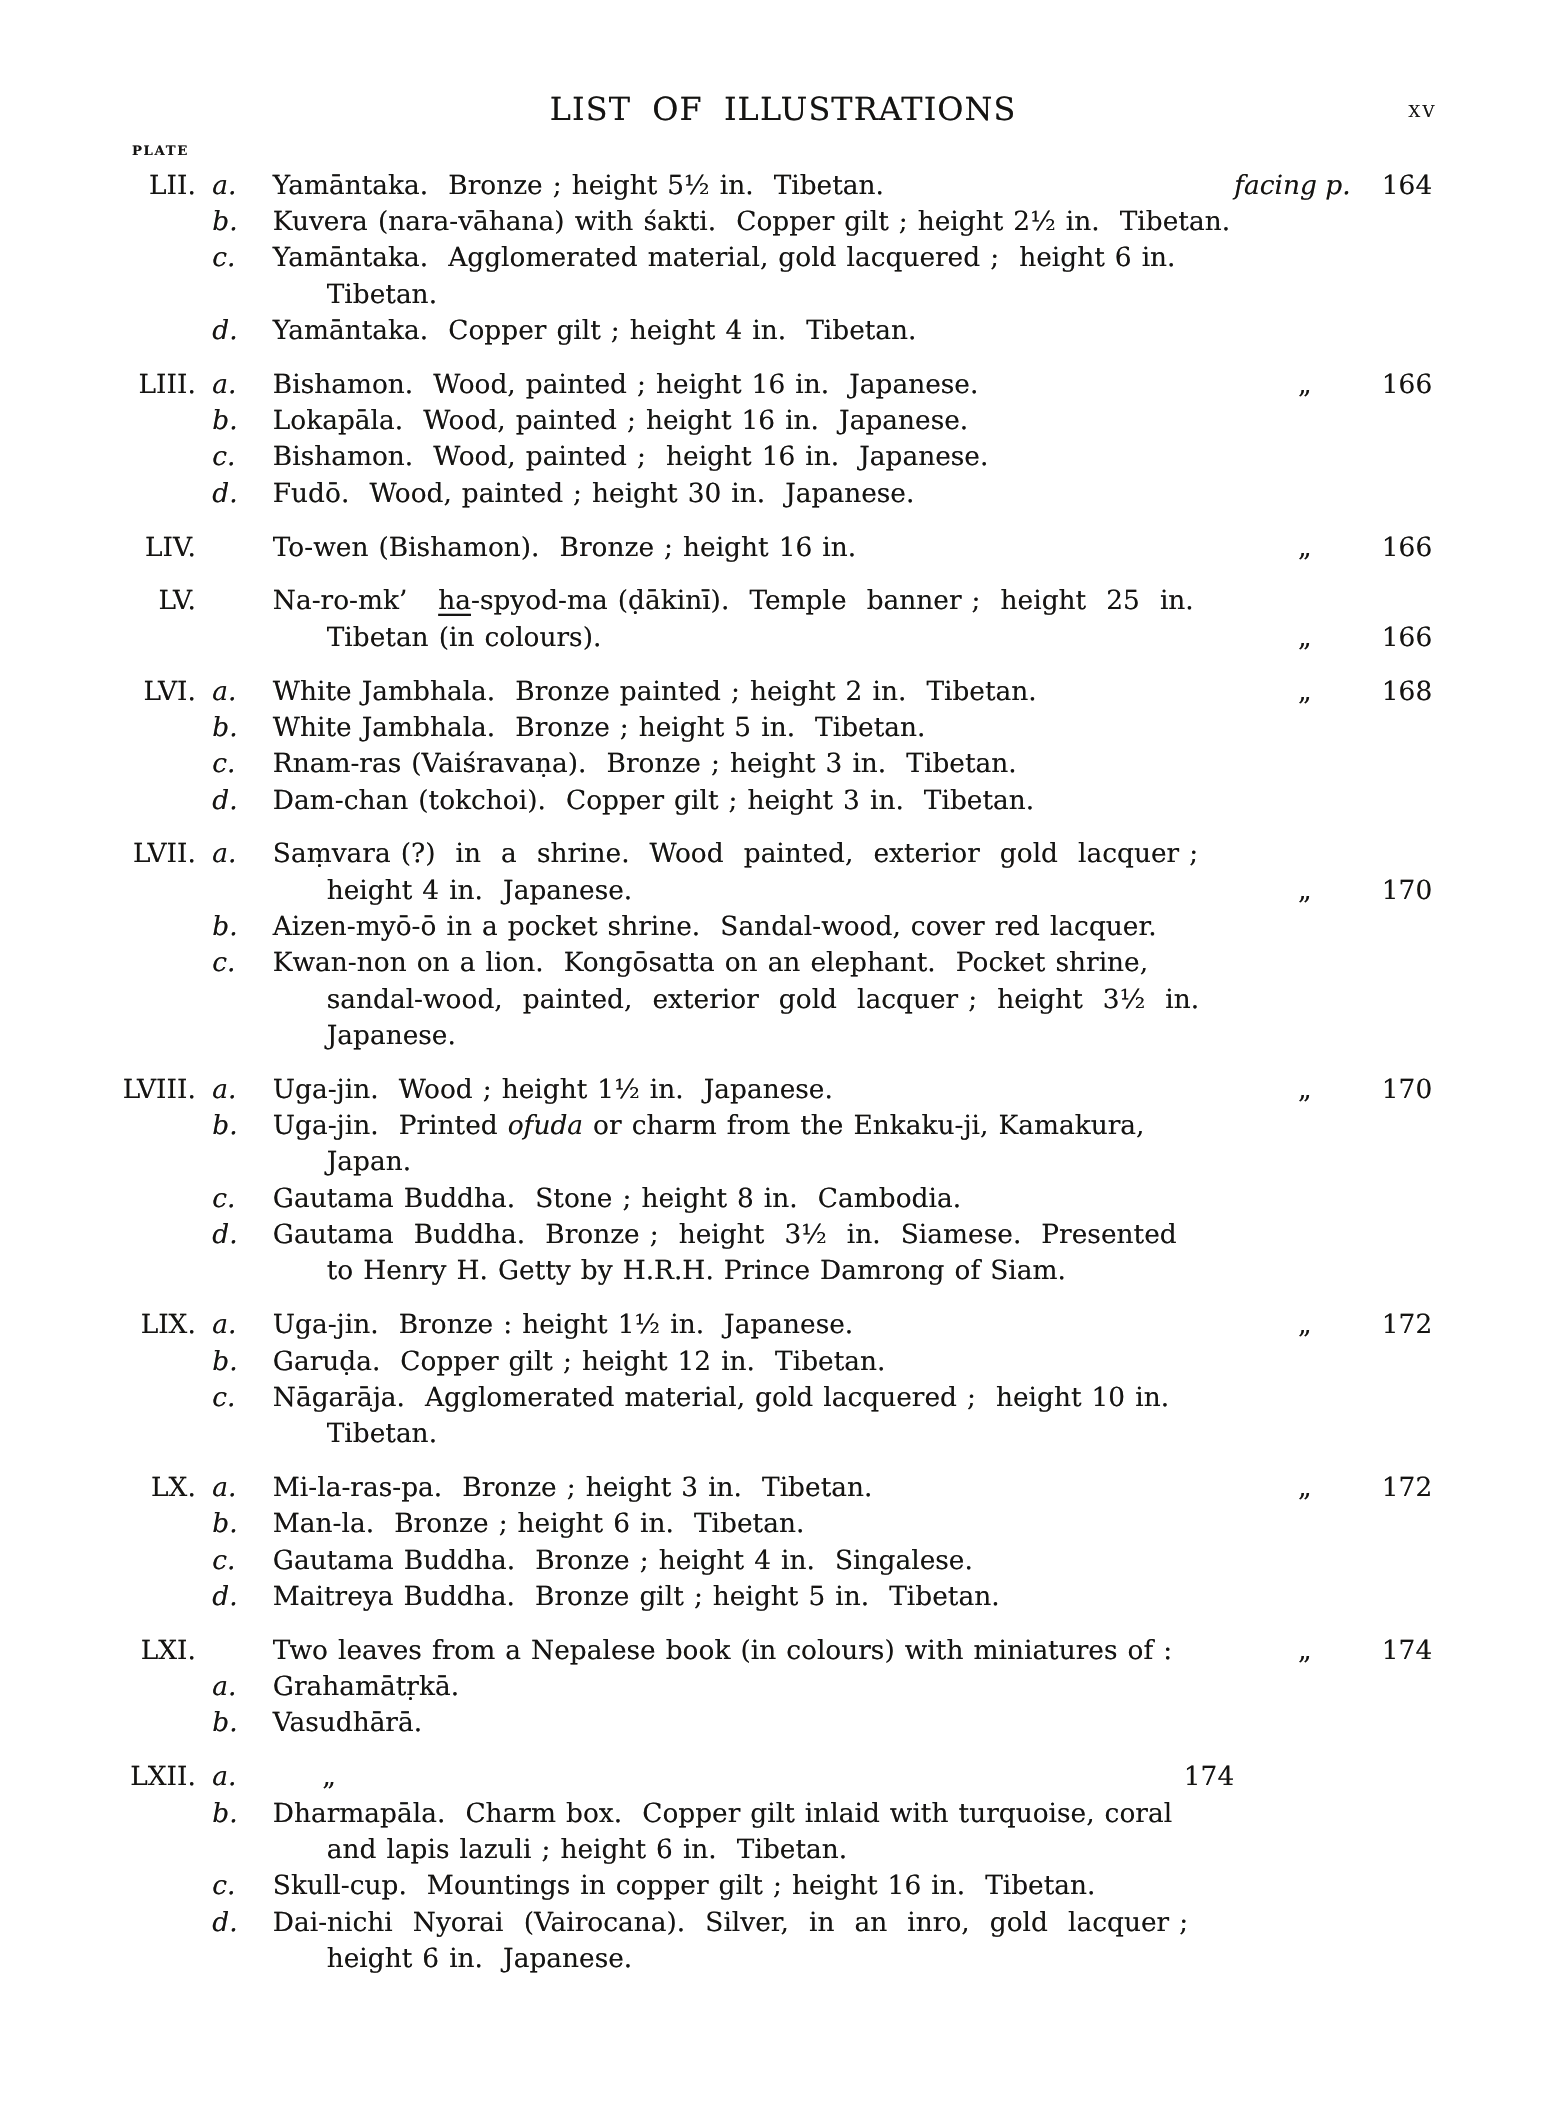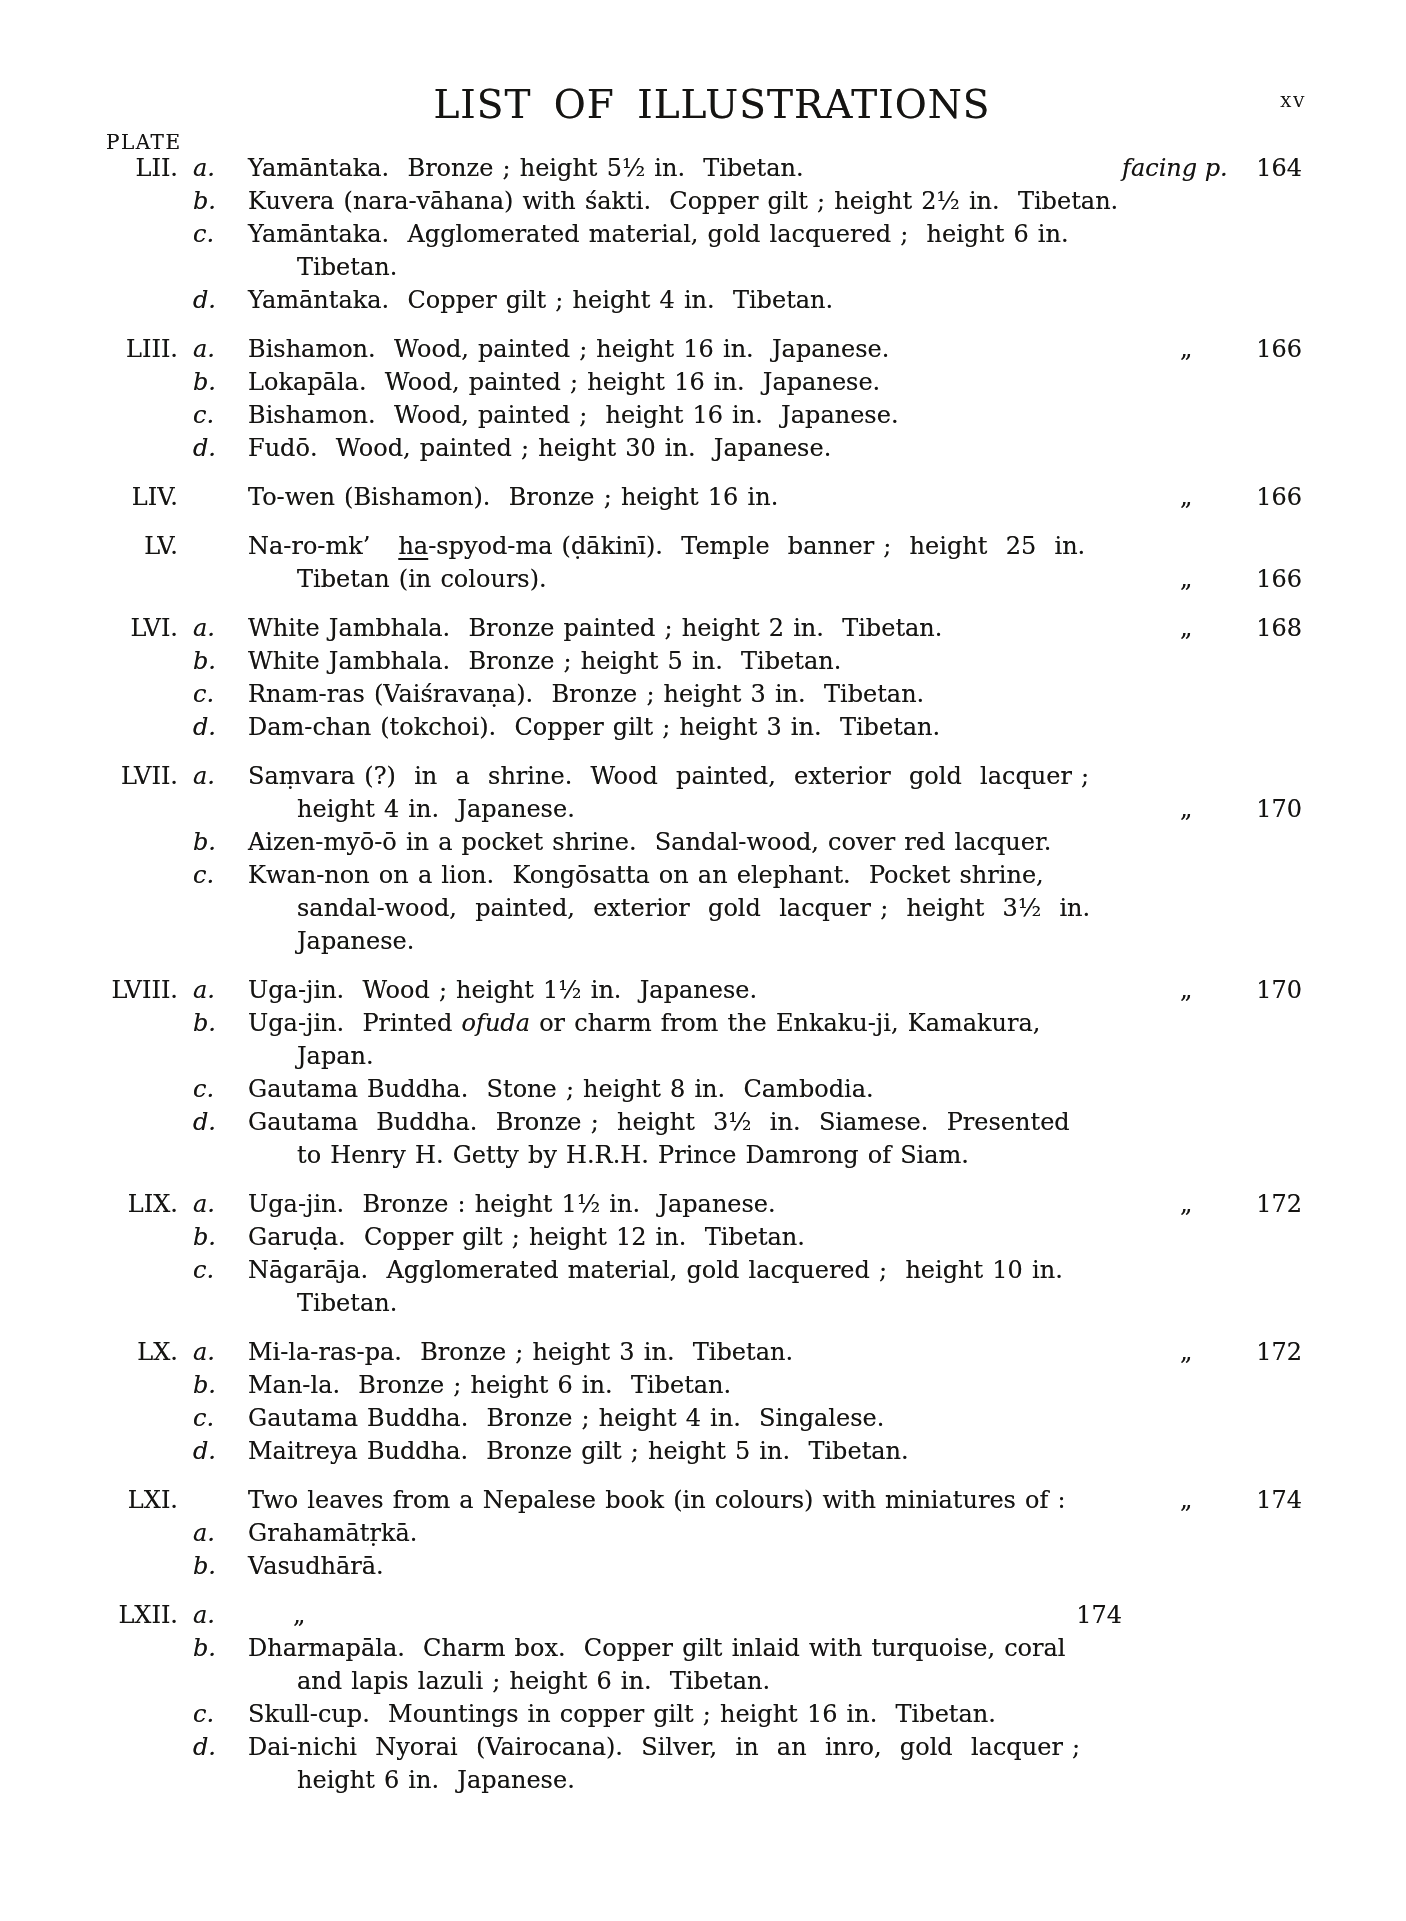--- a/index.html
+++ b/index.html
@@ -9,30 +9,30 @@
     background:#ffffff;
     color:#151412;
     font-family:"DejaVu Serif","Liberation Serif",serif;
     overflow:hidden;
     text-shadow:0 0 0.5px rgba(20,20,18,0.55);
   }
   .title{
     position:absolute;top:82px;left:0;width:100%;
     box-sizing:border-box;padding-left:18px;
     text-align:center;
-    font-size:39px;letter-spacing:1px;word-spacing:9px;
+    font-size:29px;letter-spacing:1px;word-spacing:9px;
     white-space:pre;
   }
   .folio{
     position:absolute;top:87px;right:100px;
     font-size:22px;font-variant:small-caps;letter-spacing:2px;margin-left:32px;
   }
   .plate-label{
-    position:absolute;top:130px;left:106px;
-    font-size:20px;letter-spacing:1.5px;
+    position:absolute;top:130px;left:120px;
+    font-size:12px;letter-spacing:1.5px;font-weight:bold;
   }
   .list{
     position:absolute;top:152px;left:0;width:1302px;
   }
   .row{
     display:grid;
     grid-template-columns:178px 57px 1fr 180px;
     line-height:33px;
     font-size:24px;
   }

